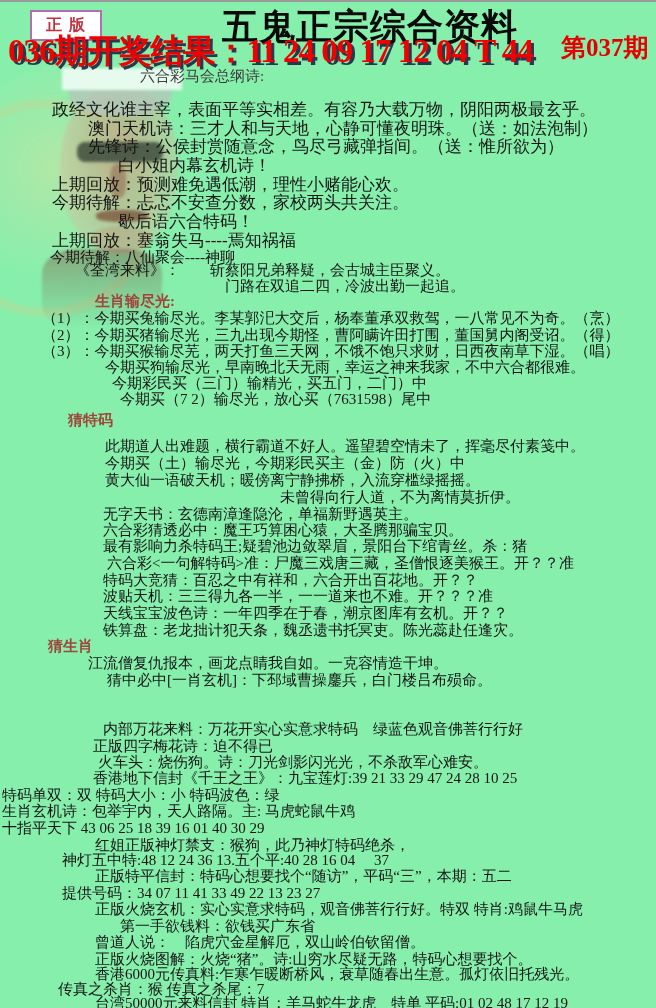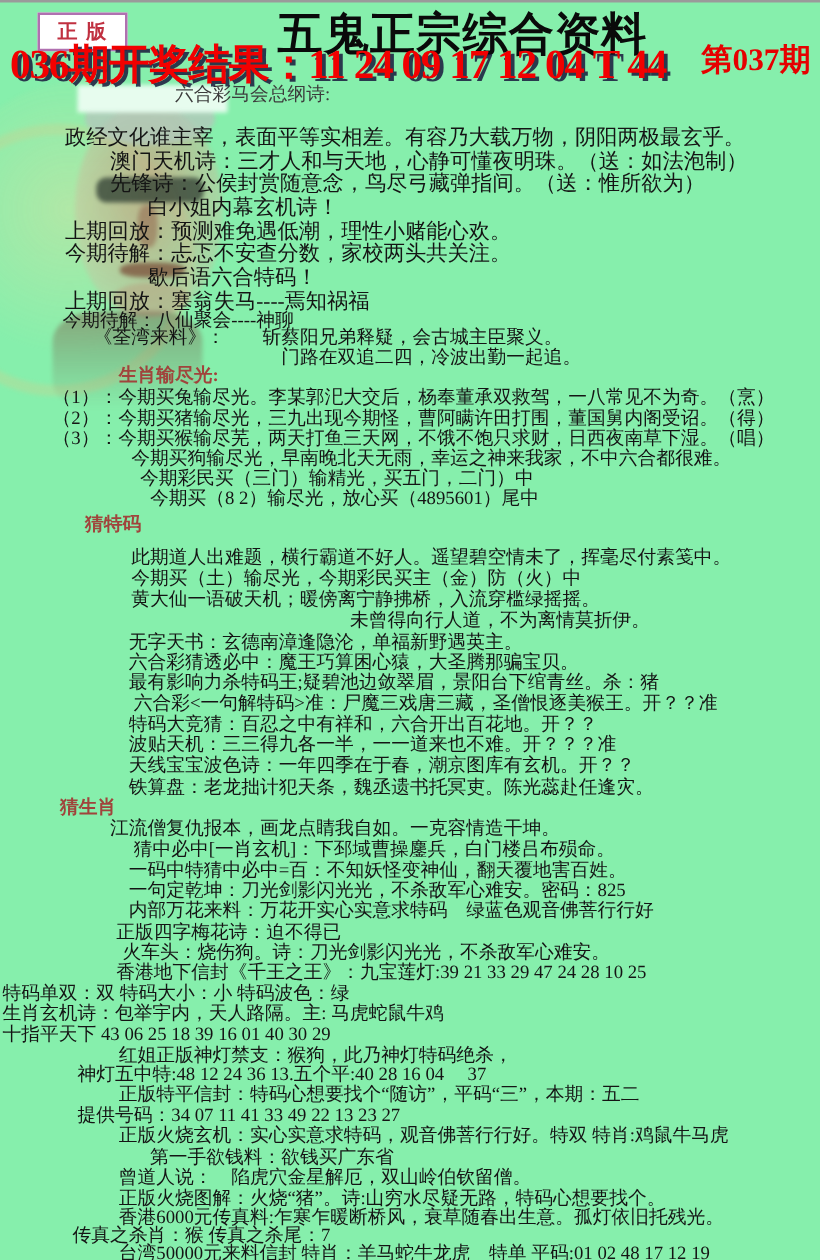--- a/index.html
+++ b/index.html
@@ -96,41 +96,39 @@
   <div class="ln" style="left:50px;top:248px;">今期待解：八仙聚会----神聊</div>
   <div class="ln" style="left:75px;top:261px;">《荃湾来料》：　　斩蔡阳兄弟释疑，会古城主臣聚义。</div>
   <div class="ln" style="left:225px;top:277px;">门路在双追二四，冷波出勤一起追。</div>
 
   <div class="ln shead" style="left:95px;top:292px;">生肖输尽光:</div>
   <div class="ln" style="left:42px;top:309px;">（1）：今期买兔输尽光。李某郭汜大交后，杨奉董承双救驾，一八常见不为奇。（烹）</div>
   <div class="ln" style="left:42px;top:326px;">（2）：今期买猪输尽光，三九出现今期怪，曹阿瞒许田打围，董国舅内阁受诏。（得）</div>
   <div class="ln" style="left:42px;top:342px;">（3）：今期买猴输尽芜，两天打鱼三天网，不饿不饱只求财，日西夜南草下湿。（唱）</div>
   <div class="ln" style="left:105px;top:358px;">今期买狗输尽光，早南晚北天无雨，幸运之神来我家，不中六合都很难。</div>
   <div class="ln" style="left:112px;top:374px;">今期彩民买（三门）输精光，买五门，二门）中</div>
-  <div class="ln" style="left:120px;top:390px;">今期买（8 2）输尽光，放心买（4895601）尾中</div>
+  <div class="ln" style="left:120px;top:390px;">今期买（7 2）输尽光，放心买（7631598）尾中</div>
 
   <div class="ln shead" style="left:68px;top:411px;">猜特码</div>
   <div class="ln" style="left:105px;top:437px;">此期道人出难题，横行霸道不好人。遥望碧空情未了，挥毫尽付素笺中。</div>
   <div class="ln" style="left:105px;top:454px;">今期买（土）输尽光，今期彩民买主（金）防（火）中</div>
   <div class="ln" style="left:105px;top:471px;">黄大仙一语破天机；暖傍离宁静拂桥，入流穿槛绿摇摇。</div>
   <div class="ln" style="left:280px;top:488px;">未曾得向行人道，不为离情莫折伊。</div>
   <div class="ln" style="left:103px;top:505px;">无字天书：玄德南漳逢隐沦，单福新野遇英主。</div>
   <div class="ln" style="left:103px;top:521px;">六合彩猜透必中：魔王巧算困心猿，大圣腾那骗宝贝。</div>
   <div class="ln" style="left:103px;top:537px;">最有影响力杀特码王;疑碧池边敛翠眉，景阳台下绾青丝。杀：猪</div>
   <div class="ln" style="left:107px;top:554px;">六合彩&lt;一句解特码&gt;准：尸魔三戏唐三藏，圣僧恨逐美猴王。开？？准</div>
   <div class="ln" style="left:103px;top:571px;">特码大竞猜：百忍之中有祥和，六合开出百花地。开？？</div>
   <div class="ln" style="left:103px;top:587px;">波贴天机：三三得九各一半，一一道来也不难。开？？？准</div>
   <div class="ln" style="left:103px;top:604px;">天线宝宝波色诗：一年四季在于春，潮京图库有玄机。开？？</div>
   <div class="ln" style="left:103px;top:621px;">铁算盘：老龙拙计犯天条，魏丞遗书托冥吏。陈光蕊赴任逢灾。</div>
 
   <div class="ln shead" style="left:48px;top:637px;">猜生肖</div>
   <div class="ln" style="left:88px;top:654px;">江流僧复仇报本，画龙点睛我自如。一克容情造干坤。</div>
   <div class="ln" style="left:107px;top:671px;">猜中必中[一肖玄机]：下邳域曹操鏖兵，白门楼吕布殒命。</div>
-  <div class="ln" style="left:103px;top:688px;">一码中特猜中必中=百：不知妖怪变神仙，翻天覆地害百姓。</div>
-  <div class="ln" style="left:103px;top:704px;">一句定乾坤：刀光剑影闪光光，不杀敌军心难安。密码：825</div>
   <div class="ln" style="left:103px;top:720px;">内部万花来料：万花开实心实意求特码　绿蓝色观音佛菩行行好</div>
   <div class="ln" style="left:93px;top:737px;">正版四字梅花诗：迫不得已</div>
   <div class="ln" style="left:98px;top:753px;text-align:right;">火车头：烧伤狗。诗：刀光剑影闪光光，不杀敌军心难安。</div>
   <div class="ln" style="left:93px;top:769px;">香港地下信封《千王之王》：九宝莲灯:39 21 33 29 47 24 28 10 25</div>
   <div class="ln" style="left:2px;top:786px;">特码单双：双 特码大小：小 特码波色：绿</div>
   <div class="ln" style="left:2px;top:802px;">生肖玄机诗：包举宇内，天人路隔。主: 马虎蛇鼠牛鸡</div>
   <div class="ln" style="left:2px;top:819px;">十指平天下 43 06 25 18 39 16 01 40 30 29</div>
   <div class="ln" style="left:95px;top:836px;">红姐正版神灯禁支：猴狗，此乃神灯特码绝杀，</div>
   <div class="ln" style="left:62px;top:851px;">神灯五中特:48 12 24 36 13.五个平:40 28 16 04　 37</div>
   <div class="ln" style="left:95px;top:867px;">正版特平信封：特码心想要找个“随访”，平码“三”，本期：五二</div>

